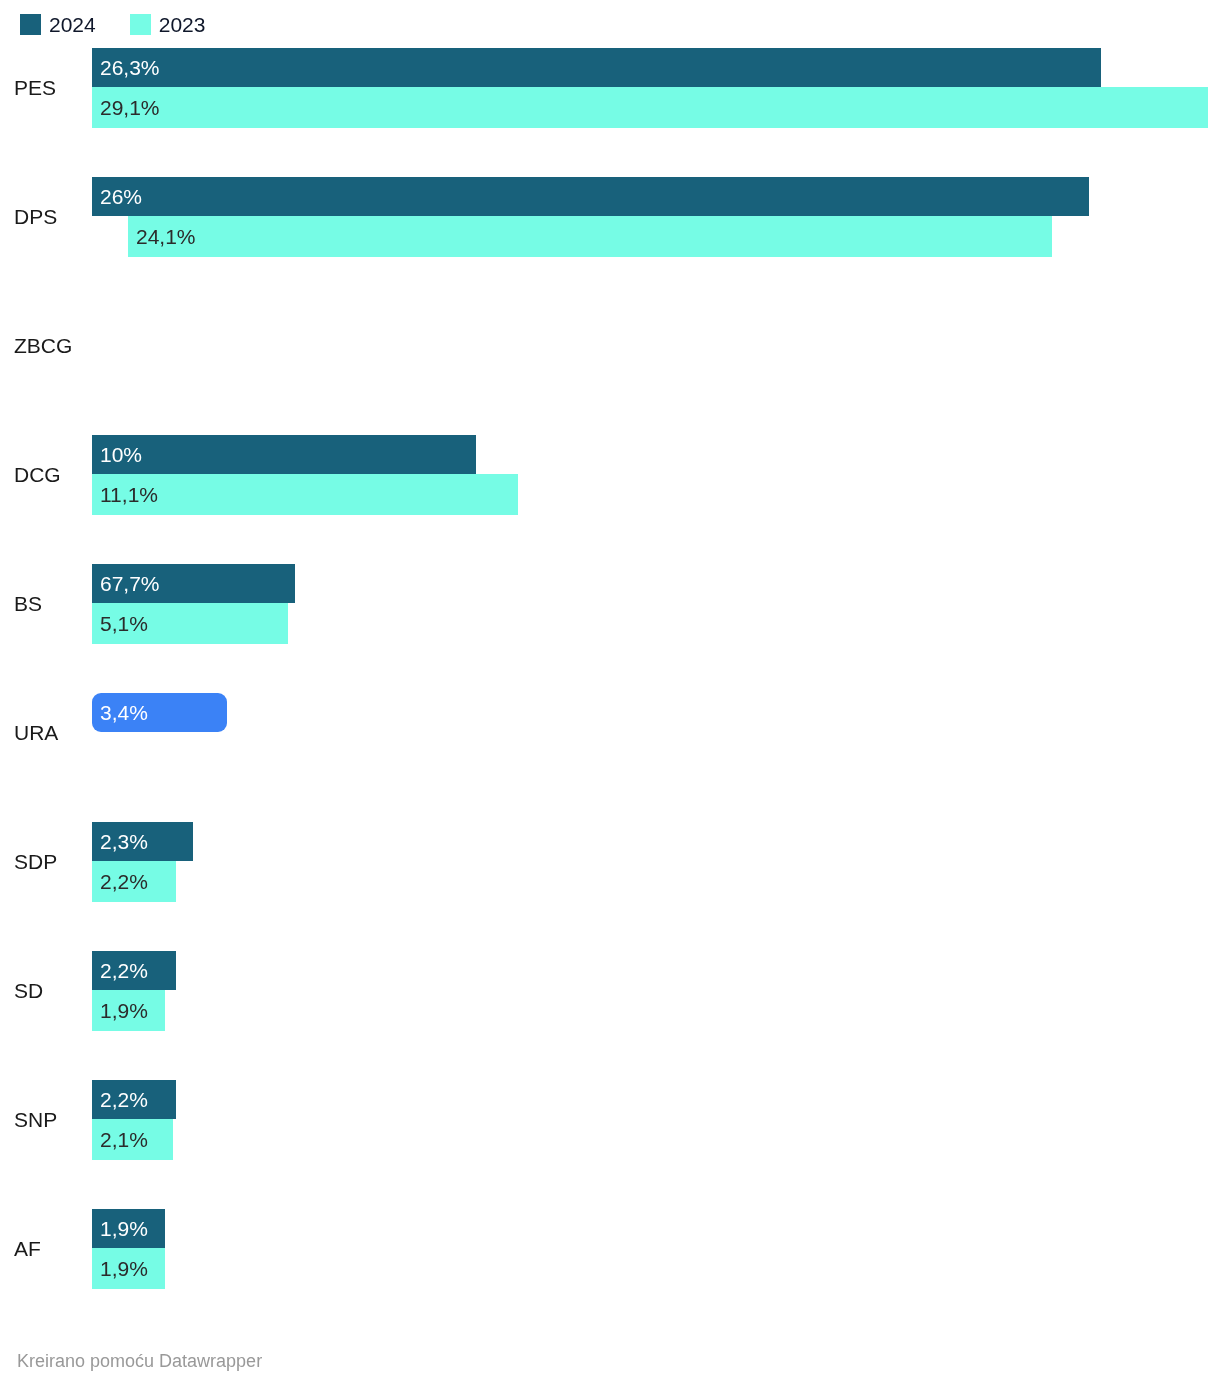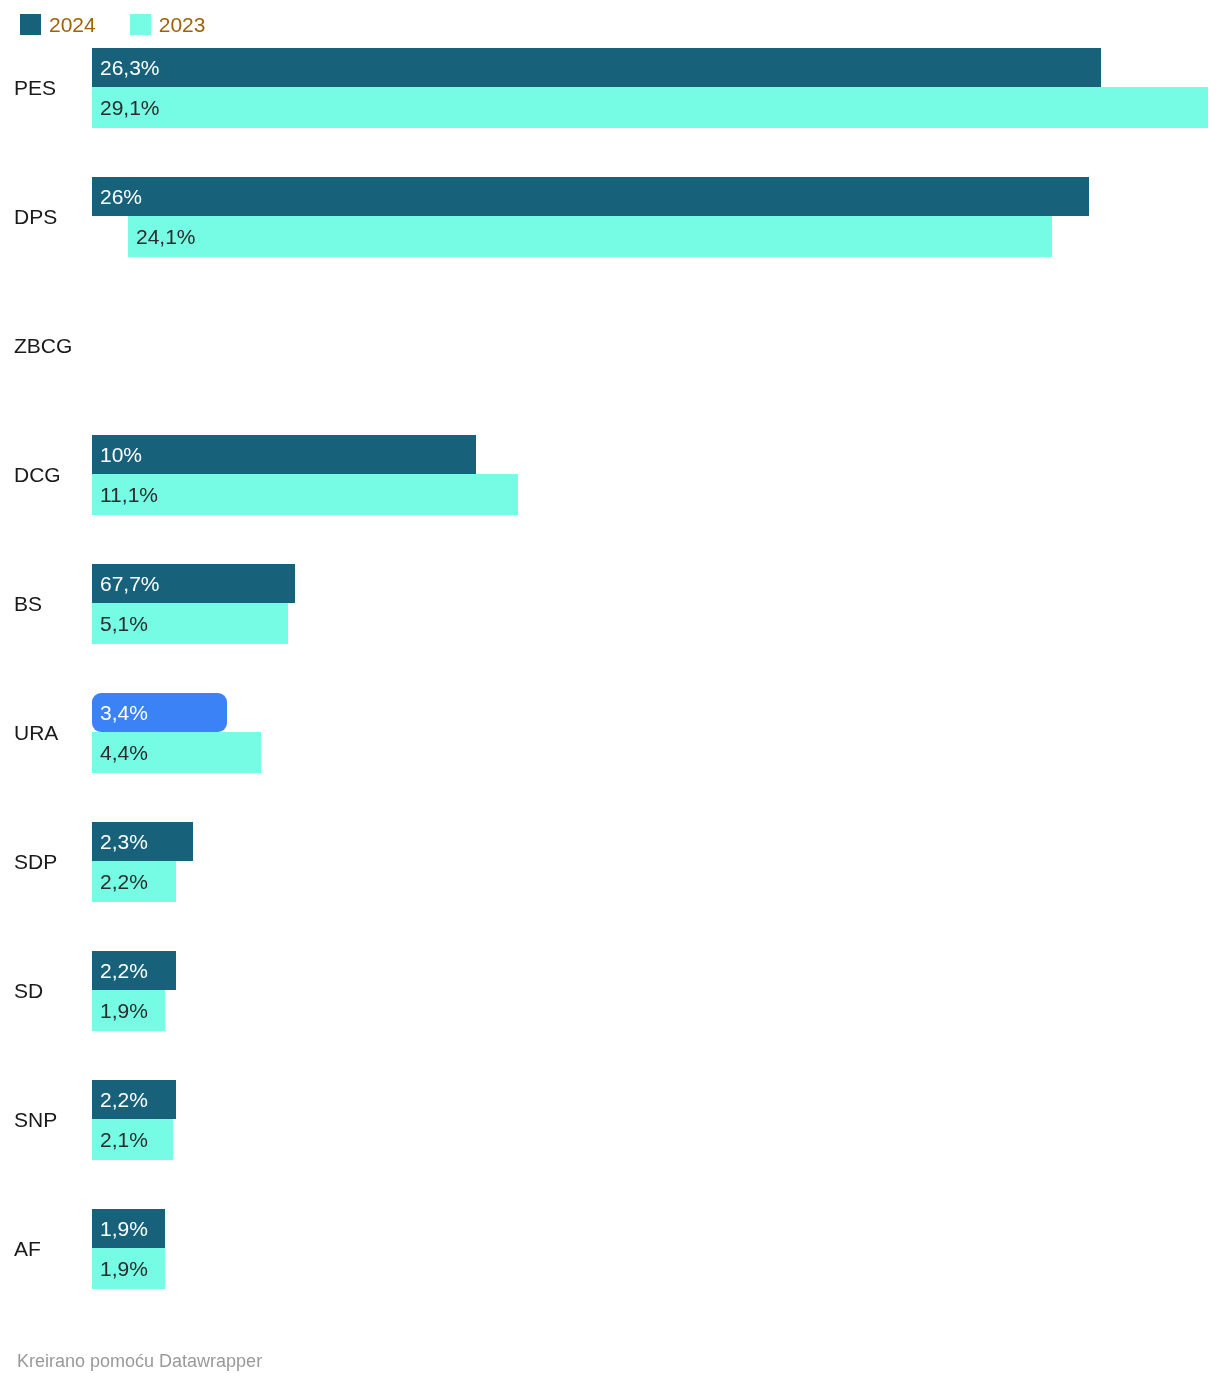--- a/index.html
+++ b/index.html
@@ -38,21 +38,21 @@
     margin-right: 34px;
   }
   .legend-swatch {
     width: 21px;
     height: 21px;
     display: inline-block;
   }
   .legend-label {
     font-size: 21px;
     line-height: 21px;
-    color: #a16207;
+    color: #0f172a;
     margin-left: 8px;
     white-space: nowrap;
   }
 
   
   .plot {
     position: absolute;
     left: 0;
     top: 48px;
     width: 1220px;
@@ -182,23 +182,20 @@
             <span class="bar-value">5,1%</span>
           </div>
         </div>
       </div>
       <div class="row">
         <div class="row-label">URA</div>
         <div class="bars">
           <div class="bar bar-2024" style="width: 135px; background: #3b82f6; border-radius: 9px;">
             <span class="bar-value">3,4%</span>
           </div>
-          <div class="bar bar-2023" style="width: 168.742px; background: rgb(118, 252, 229);">
-            <span class="bar-value">4,4%</span>
-          </div>
         </div>
       </div>
       <div class="row">
         <div class="row-label">SDP</div>
         <div class="bars">
           <div class="bar bar-2024" style="width: 101px; background: rgb(24, 97, 123);">
             <span class="bar-value">2,3%</span>
           </div>
           <div class="bar bar-2023" style="width: 84.3711px; background: rgb(118, 252, 229);">
             <span class="bar-value">2,2%</span>

